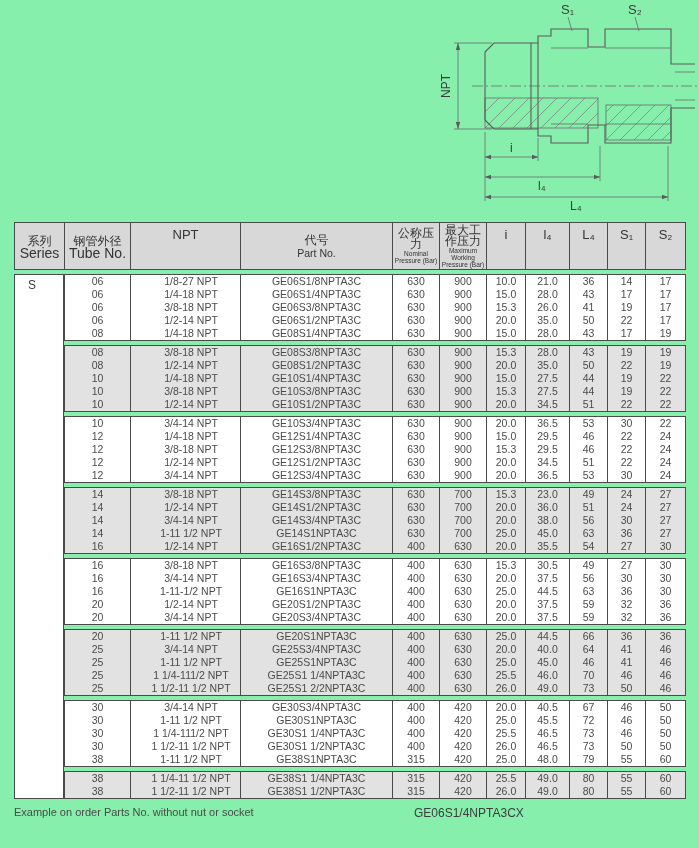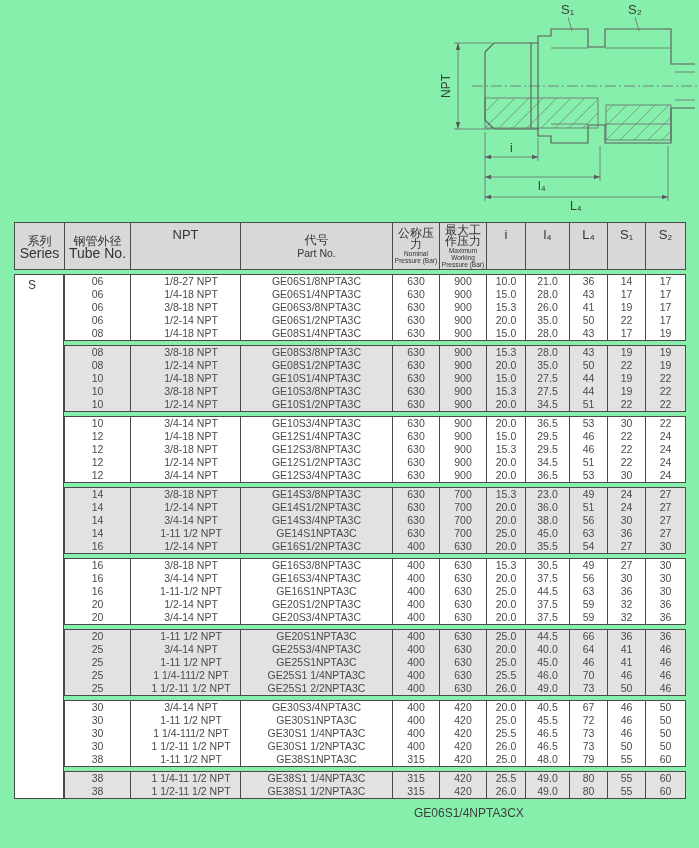--- a/index.html
+++ b/index.html
@@ -636,16 +636,17 @@
               <div class="tcell c7">80</div>
               <div class="tcell c8">55</div>
               <div class="tcell c9">60</div>
             </div>
           </div>
         </div>
     </div>
   </div>
 
   <div class="footer">
+    <div class="en">Example on order Parts No. without nut or socket</div>
     <div class="pn">GE06S1/4NPTA3CX</div>
   </div>
 
 </div>
 
 </body></html>

